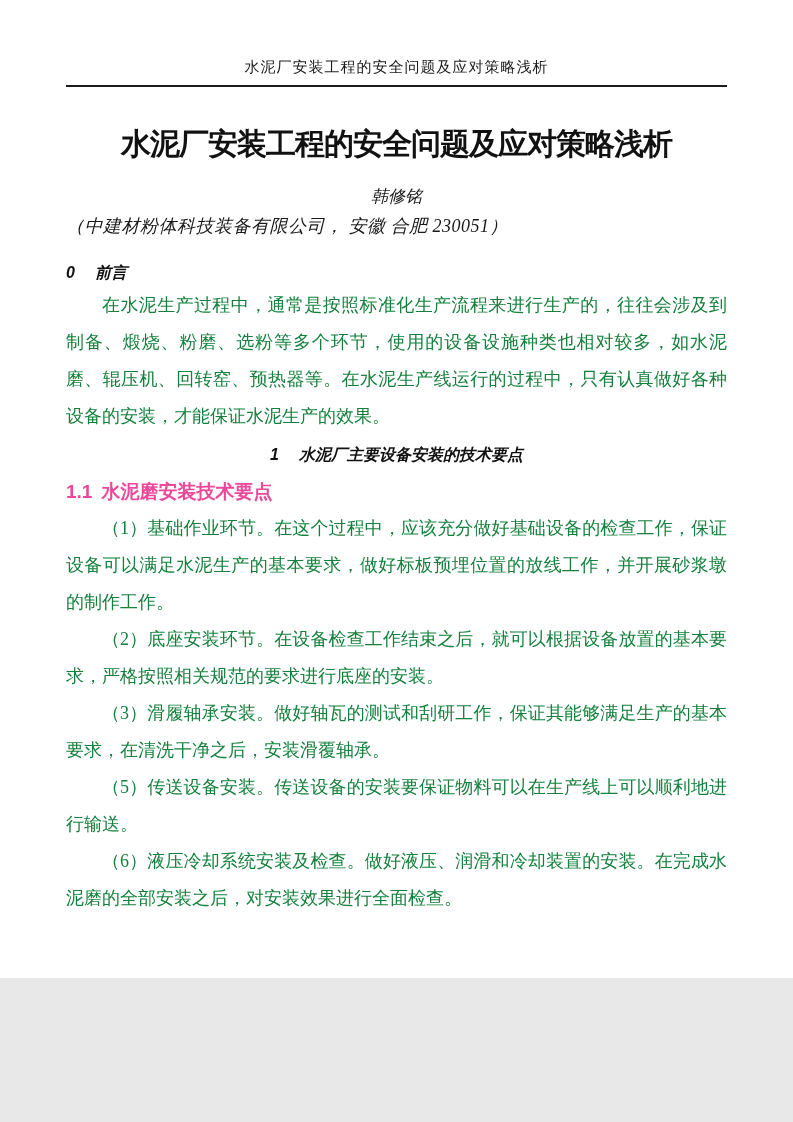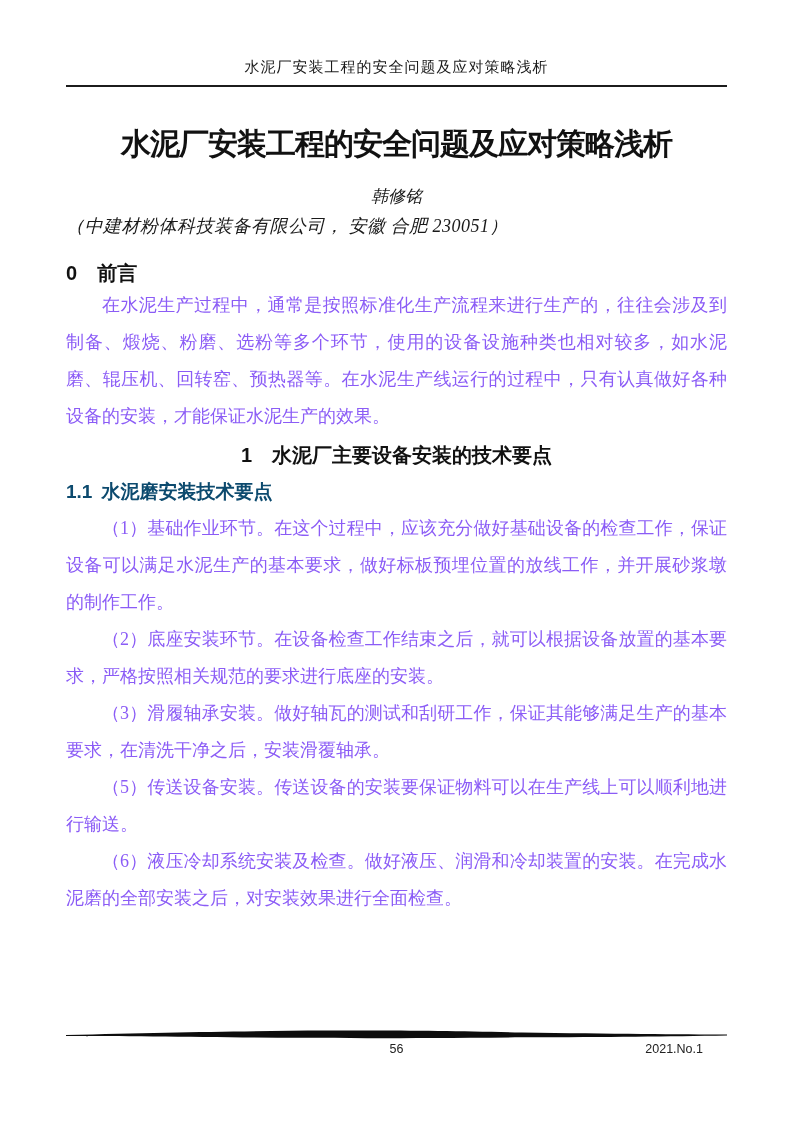--- a/index.html
+++ b/index.html
@@ -1,18 +1,18 @@
 <!DOCTYPE html>
 <html lang="zh"><head>
 <meta charset="utf-8">
 <style>
   html,body{margin:0;padding:0;background:#e8e8e8;}
   .page{
     position:relative;
-    width:793px;height:1122px;
+    width:793px;height:978px;
     background:#ffffff;
     color:#1a1a1a;
     font-family:"Liberation Serif", serif;
     overflow:hidden;
     margin:0 auto;
   }
   .content{margin:0 66px;}
   .running-head{
     padding-top:58px;
     padding-bottom:8px;
@@ -42,42 +42,43 @@
     margin-top:5px;
     font-size:18px;
     line-height:26px;
     font-style:italic;
     letter-spacing:0.5px;
   }
   h2.sec{
     margin:20px 0 0 0;
     font-family:"Liberation Sans", sans-serif;
     font-weight:bold;
-    font-size:20px;
+    font-size:16px;
     line-height:28px;
     color:#111;
+    font-style:italic;
   }
   h2.sec .h-num{margin-right:20px;}
   h2.sec2{margin-top:6px;text-align:center;}
   h3.subsec{
     margin:10px 0 6px 0;
     font-family:"Liberation Sans", sans-serif;
     font-weight:bold;
     font-size:19px;
     line-height:25px;
-    color:#0c4a6e;
+    color:#ec4899;
   }
   h3.subsec .h-num{margin-right:9px;}
   p.body-p{
     margin:0;
     font-size:18px;
     line-height:37px;
     text-align:justify;
     text-indent:2em;
-    color:#8b5cf6;
+    color:#15803d;
   }
   .page-footer{
     position:absolute;
     left:66px;right:66px;top:1028px;
   }
   .footer-bar{display:block;width:100%;height:12px;}
   .footer-meta{
     position:relative;
     margin-top:1px;
     text-align:center;

